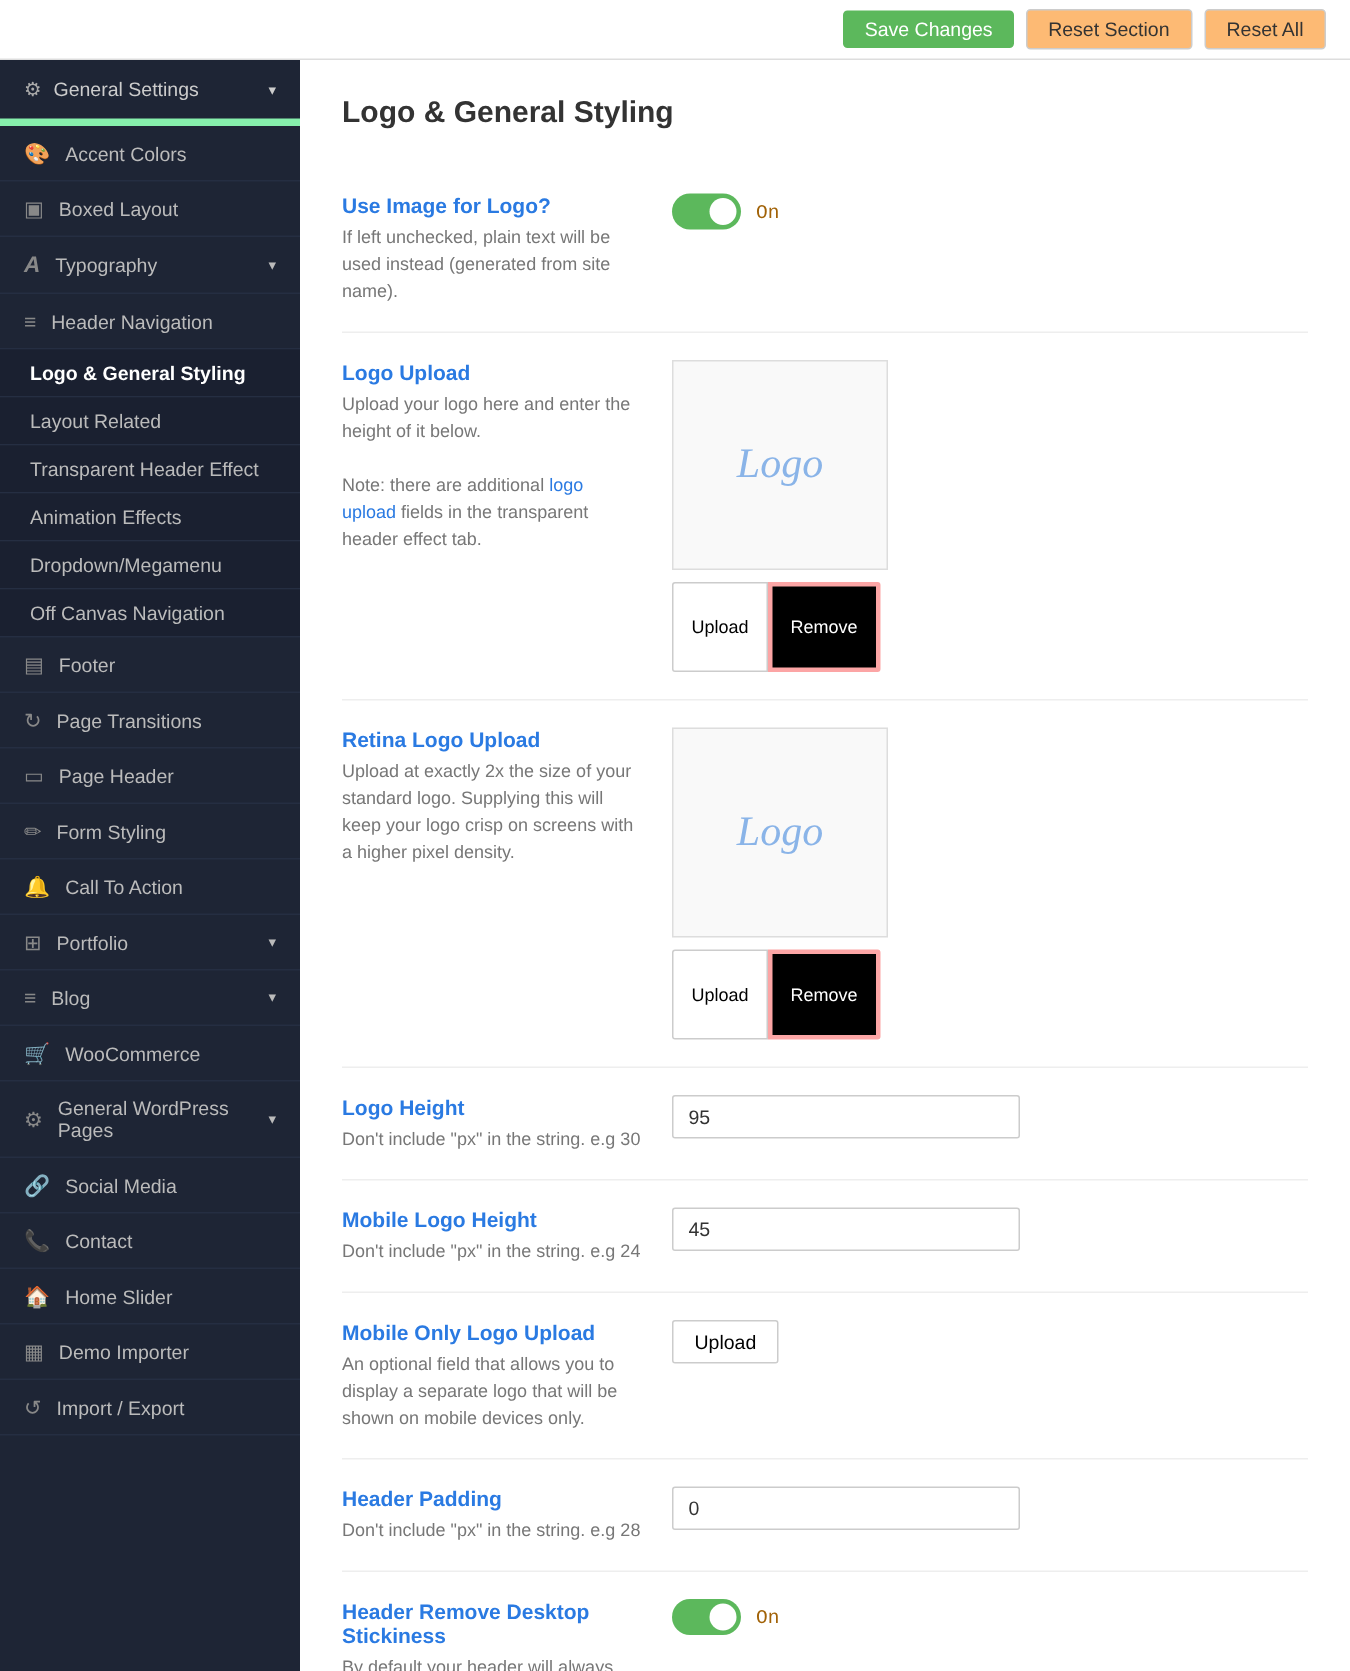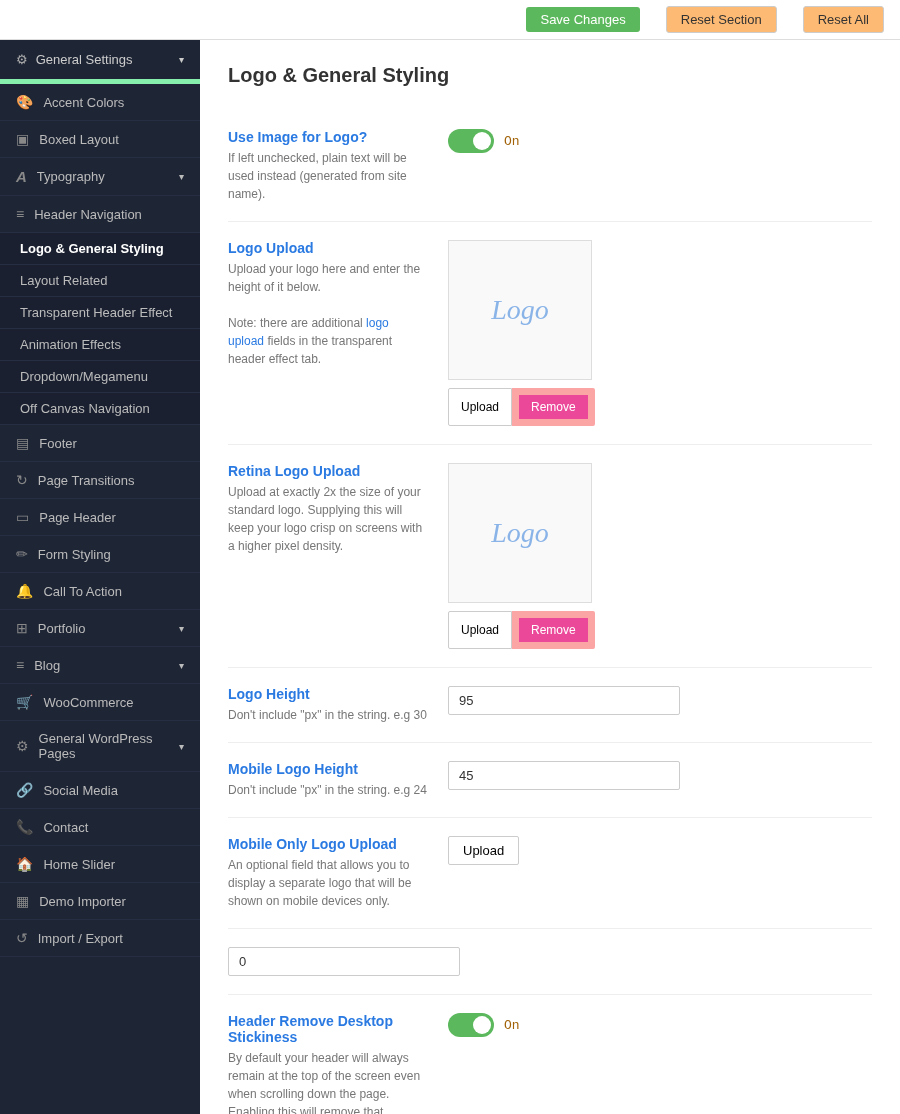--- a/index.html
+++ b/index.html
@@ -6,21 +6,21 @@
     body { font-family: -apple-system, BlinkMacSystemFont, 'Segoe UI', sans-serif; font-size: 13px; background: #f1f1f1; display: flex; flex-direction: column; min-height: 1114px; }
 
     
     .top-bar {
       background: #fff;
       border-bottom: 1px solid #ddd;
       padding: 8px 16px;
       display: flex;
       align-items: center;
       justify-content: flex-end;
-      gap: 26px;
+      gap: 8px;
       position: fixed;
       top: 0; left: 0; right: 0;
       z-index: 100;
       height: 40px;
     }
     .btn-save {
       background: #5cb85c;
       color: #fff;
       border: none;
       padding: 5px 14px;
@@ -196,24 +196,24 @@
     }
     .btn-upload {
       background: #fff;
       border: 1px solid #ccc;
       padding: 5px 12px;
       font-size: 12px;
       cursor: pointer;
       border-radius: 2px 0 0 2px;
     }
     .btn-remove {
-      background: #ec4899;
+      background: #000000;
       color: #fff;
-      border: 7px solid #fca5a5;
-      padding: 5px 12px;
+      border: 3px solid #fca5a5;
+      padding: 20px 12px;
       font-size: 12px;
       cursor: pointer;
       border-radius: 0 2px 2px 0;
     }
 
     
     .text-input {
       border: 1px solid #ccc;
       padding: 6px 10px;
       font-size: 13px;
@@ -441,20 +441,24 @@
       <div class="setting-label-col">
         <div class="setting-label">Mobile Only Logo Upload</div>
         <div class="setting-desc">An optional field that allows you to display a separate logo that will be shown on mobile devices only.</div>
       </div>
       <div class="setting-control-col">
         <button class="btn-upload-only">Upload</button>
       </div>
     </div>
 
     <div class="setting-row">
+      <div class="setting-label-col">
+        <div class="setting-label">Header Padding</div>
+        <div class="setting-desc">Don't include "px" in the string. e.g 28</div>
+      </div>
       <div class="setting-control-col">
         <input type="text" class="text-input" value="0" style="">
       </div>
     </div>
 
     <div class="setting-row">
       <div class="setting-label-col">
         <div class="setting-label">Header Remove Desktop Stickiness</div>
         <div class="setting-desc">By default your header will always remain at the top of the screen even when scrolling down the page. Enabling this will remove that functionality and cause it to stay at the top of the page.</div>
       </div>

